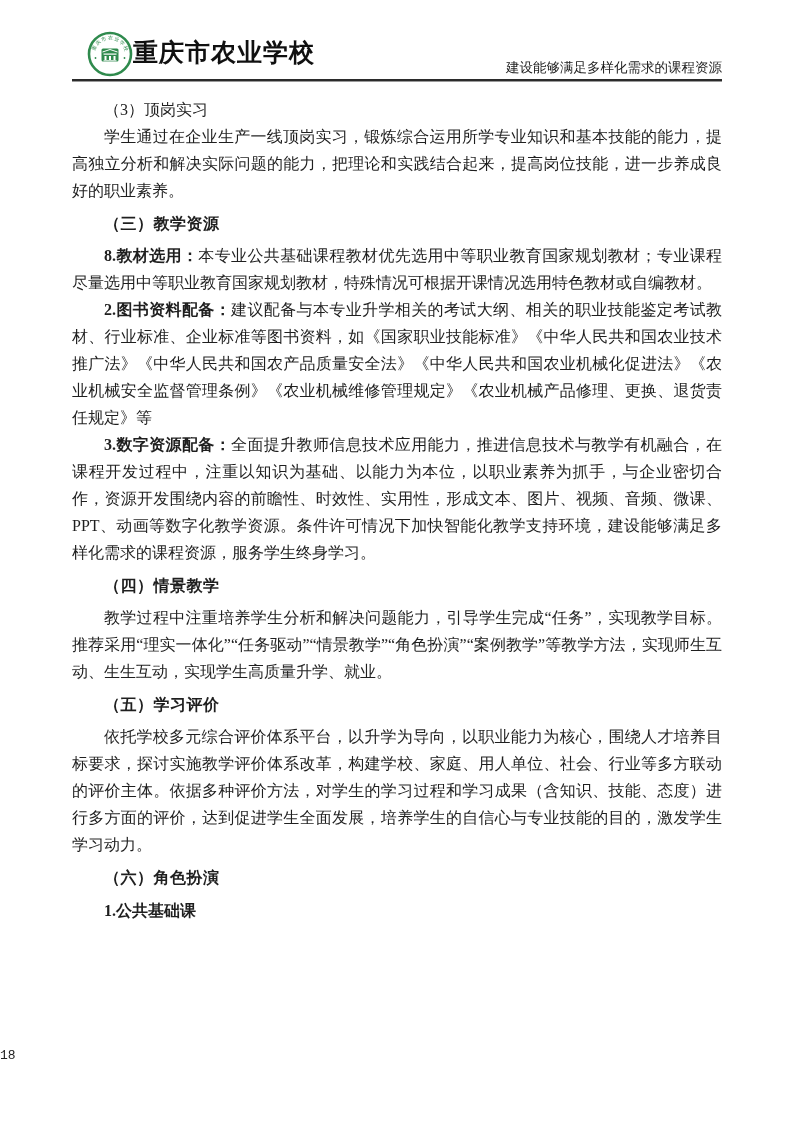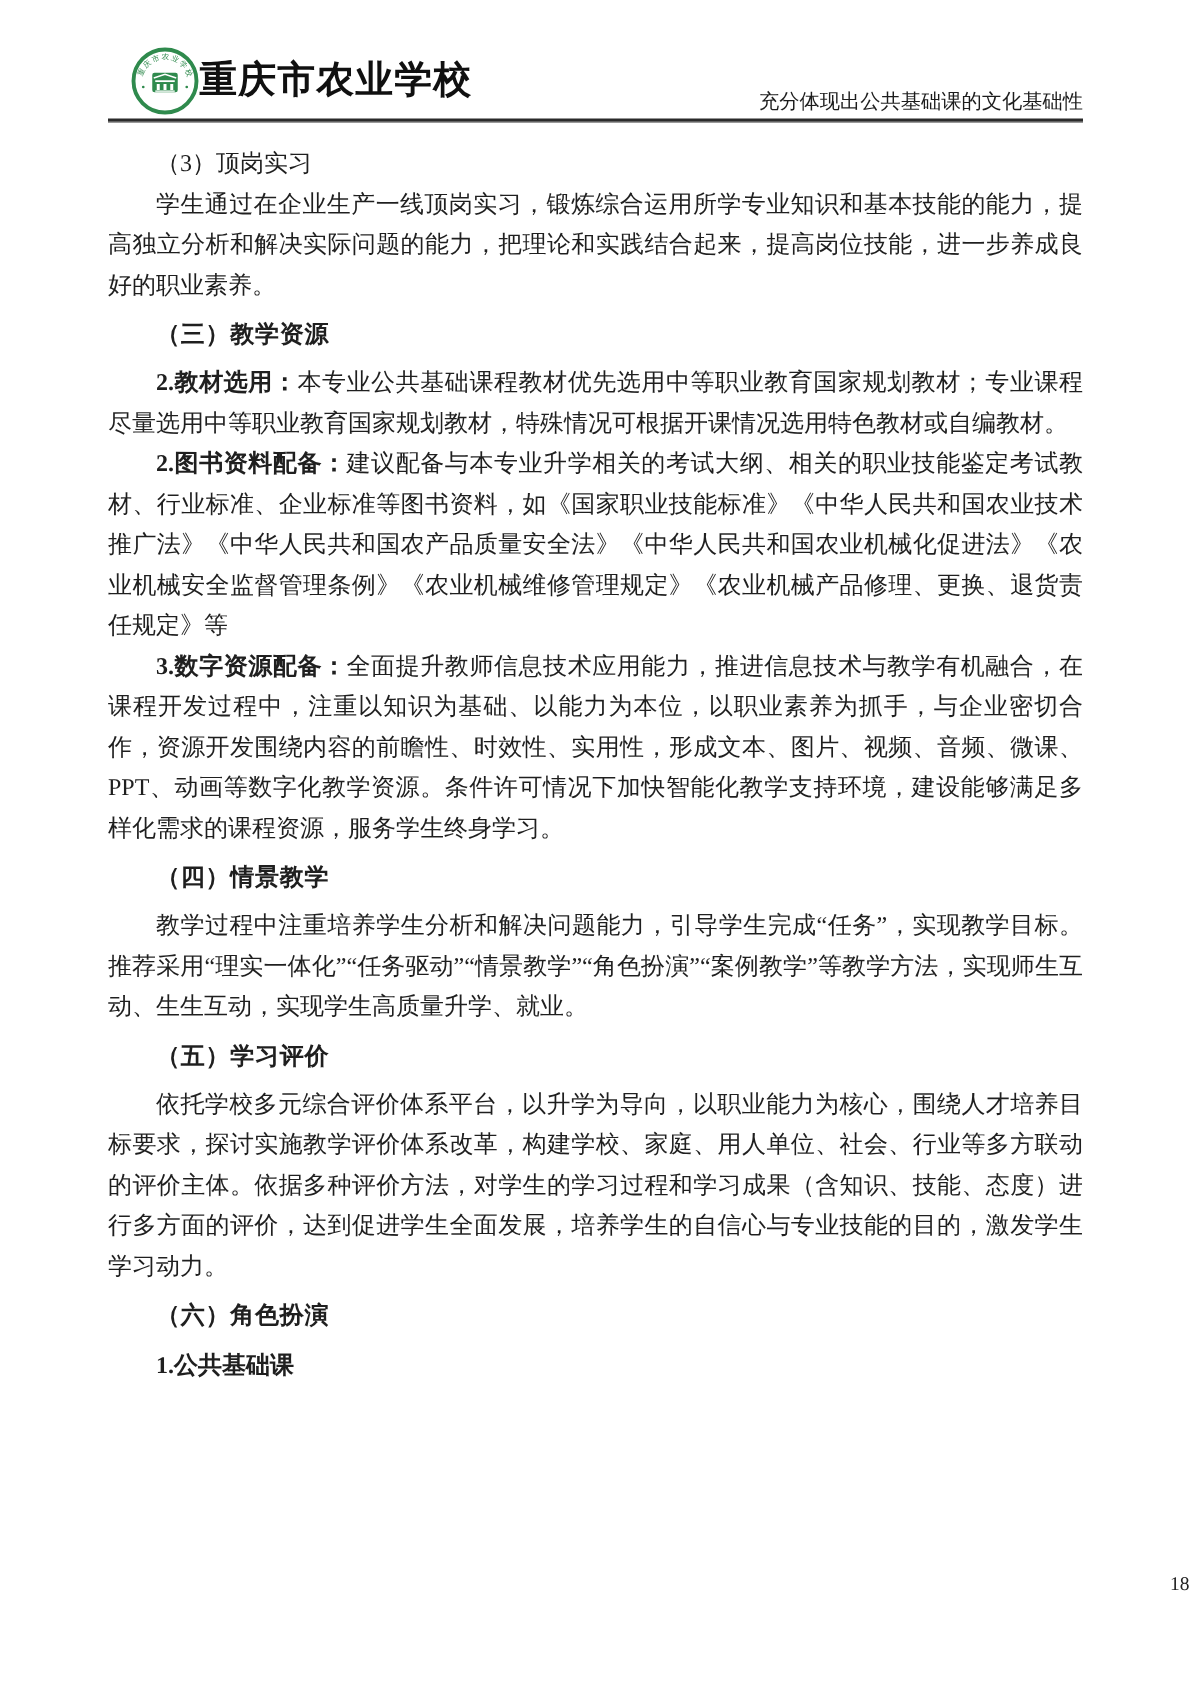--- a/index.html
+++ b/index.html
@@ -85,23 +85,24 @@
     text-indent: 2em;
     margin-top: 6px !important;
   }
   .leadpara b { font-weight: bold; }
   
   .page-number {
     position: absolute;
     top: 1048px;
     left: 0;
     width: 100%;
-    text-align: right;
+    text-align: left;
     font-size: 13px;
     color: #222222;
+    font-family: Liberation Mono, monospace;
   }
 </style>
 </head>
 <body>
 
 <div class="page">
 
   <header class="header">
     <svg class="seal" viewBox="0 0 46 46" aria-hidden="true">
       <circle cx="23" cy="23" r="21" fill="#ffffff" stroke="#2f8a4d" stroke-width="2.6"></circle>
@@ -113,29 +114,29 @@
       <circle cx="37.5" cy="27" r="0.9" fill="#2f8a4d"></circle>
       <rect x="14.5" y="17.5" width="17" height="13" rx="1.5" fill="#2f8a4d"></rect>
       <path d="M15.5 21 L23 18.5 L30.5 21" stroke="#ffffff" stroke-width="1" fill="none"></path>
       <rect x="16.5" y="22.5" width="13" height="1.2" fill="#ffffff"></rect>
       <rect x="17.5" y="25" width="2" height="4" fill="#ffffff"></rect>
       <rect x="22" y="25" width="2" height="4" fill="#ffffff"></rect>
       <rect x="26.5" y="25" width="2" height="4" fill="#ffffff"></rect>
       <rect x="16.5" y="29.3" width="13" height="0.9" fill="#ffffff"></rect>
     </svg>
     <div class="school-name">重庆市农业学校</div>
-    <div class="doc-title">充分体现出公共基础课的文化基础性</div>
+    <div class="doc-title">建设能够满足多样化需求的课程资源</div>
     <div class="header-rule"></div>
   </header>
 
   <main class="content">
       <p class="subheading">（3）顶岗实习</p>
       <p class="para">学生通过在企业生产一线顶岗实习，锻炼综合运用所学专业知识和基本技能的能力，提高独立分析和解决实际问题的能力，把理论和实践结合起来，提高岗位技能，进一步养成良好的职业素养。</p>
       <h2 class="section">（三）教学资源</h2>
-      <p class="leadpara"><b>2.教材选用：</b><span>本专业公共基础课程教材优先选用中等职业教育国家规划教材；专业课程尽量选用中等职业教育国家规划教材，特殊情况可根据开课情况选用特色教材或自编教材。</span></p>
+      <p class="leadpara"><b>8.教材选用：</b><span>本专业公共基础课程教材优先选用中等职业教育国家规划教材；专业课程尽量选用中等职业教育国家规划教材，特殊情况可根据开课情况选用特色教材或自编教材。</span></p>
       <p class="leadpara"><b>2.图书资料配备：</b><span>建议配备与本专业升学相关的考试大纲、相关的职业技能鉴定考试教材、行业标准、企业标准等图书资料，如《国家职业技能标准》《中华人民共和国农业技术推广法》《中华人民共和国农产品质量安全法》《中华人民共和国农业机械化促进法》《农业机械安全监督管理条例》《农业机械维修管理规定》《农业机械产品修理、更换、退货责任规定》等</span></p>
       <p class="leadpara"><b>3.数字资源配备：</b><span>全面提升教师信息技术应用能力，推进信息技术与教学有机融合，在课程开发过程中，注重以知识为基础、以能力为本位，以职业素养为抓手，与企业密切合作，资源开发围绕内容的前瞻性、时效性、实用性，形成文本、图片、视频、音频、微课、PPT、动画等数字化教学资源。条件许可情况下加快智能化教学支持环境，建设能够满足多样化需求的课程资源，服务学生终身学习。</span></p>
       <h2 class="section">（四）情景教学</h2>
       <p class="para">教学过程中注重培养学生分析和解决问题能力，引导学生完成“任务”，实现教学目标。推荐采用“理实一体化”“任务驱动”“情景教学”“角色扮演”“案例教学”等教学方法，实现师生互动、生生互动，实现学生高质量升学、就业。</p>
       <h2 class="section">（五）学习评价</h2>
       <p class="para">依托学校多元综合评价体系平台，以升学为导向，以职业能力为核心，围绕人才培养目标要求，探讨实施教学评价体系改革，构建学校、家庭、用人单位、社会、行业等多方联动的评价主体。依据多种评价方法，对学生的学习过程和学习成果（含知识、技能、态度）进行多方面的评价，达到促进学生全面发展，培养学生的自信心与专业技能的目的，激发学生学习动力。</p>
       <h2 class="section">（六）角色扮演</h2>
       <p class="boldline">1.公共基础课</p>
     </main>
 

